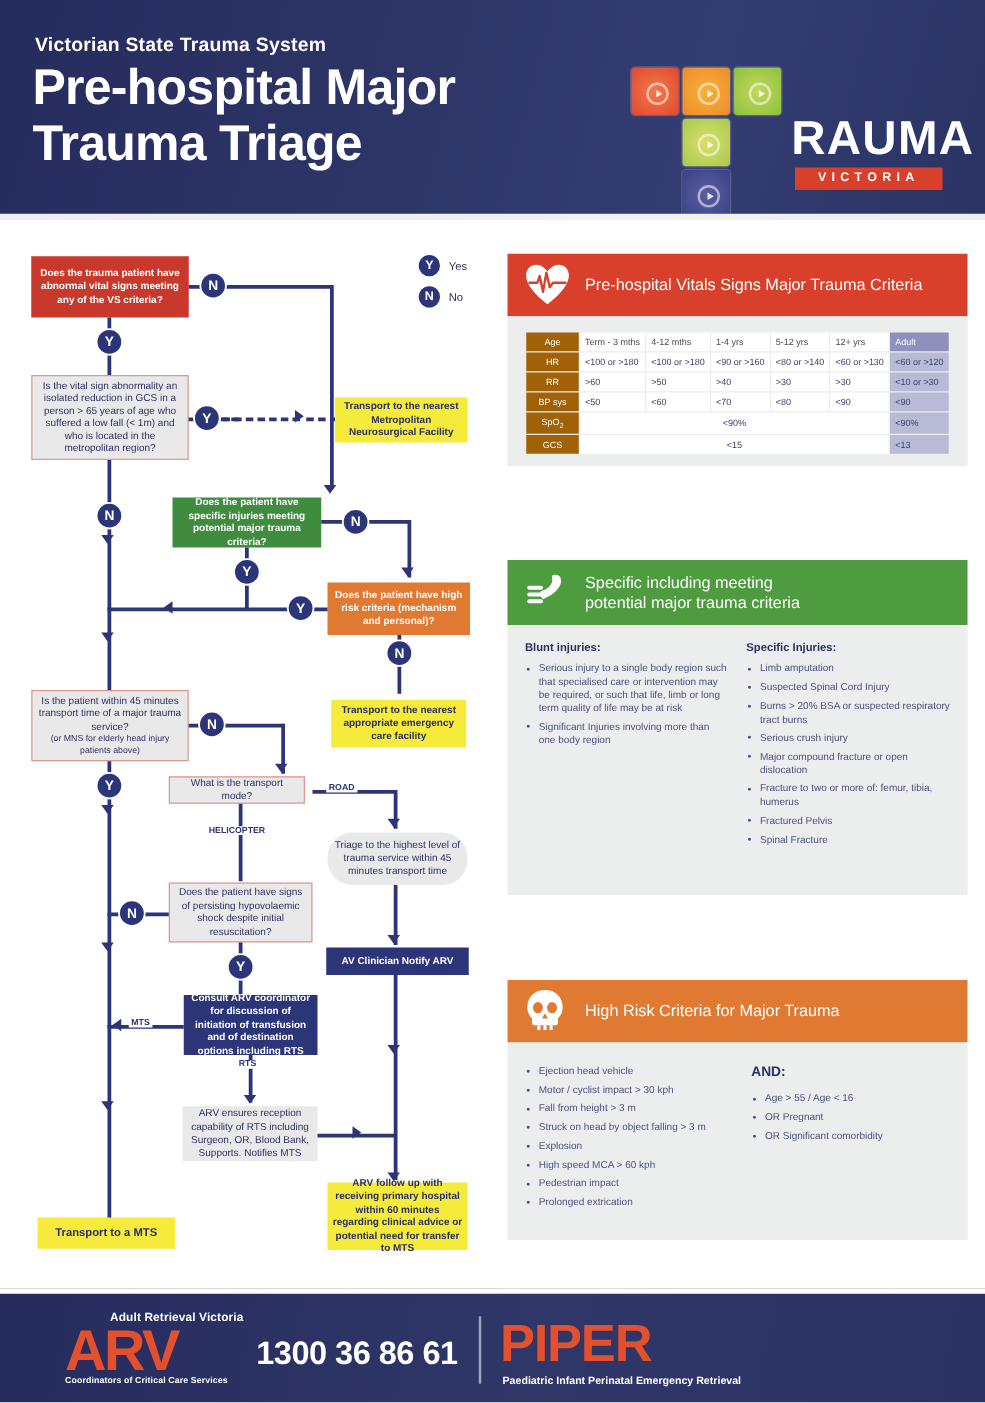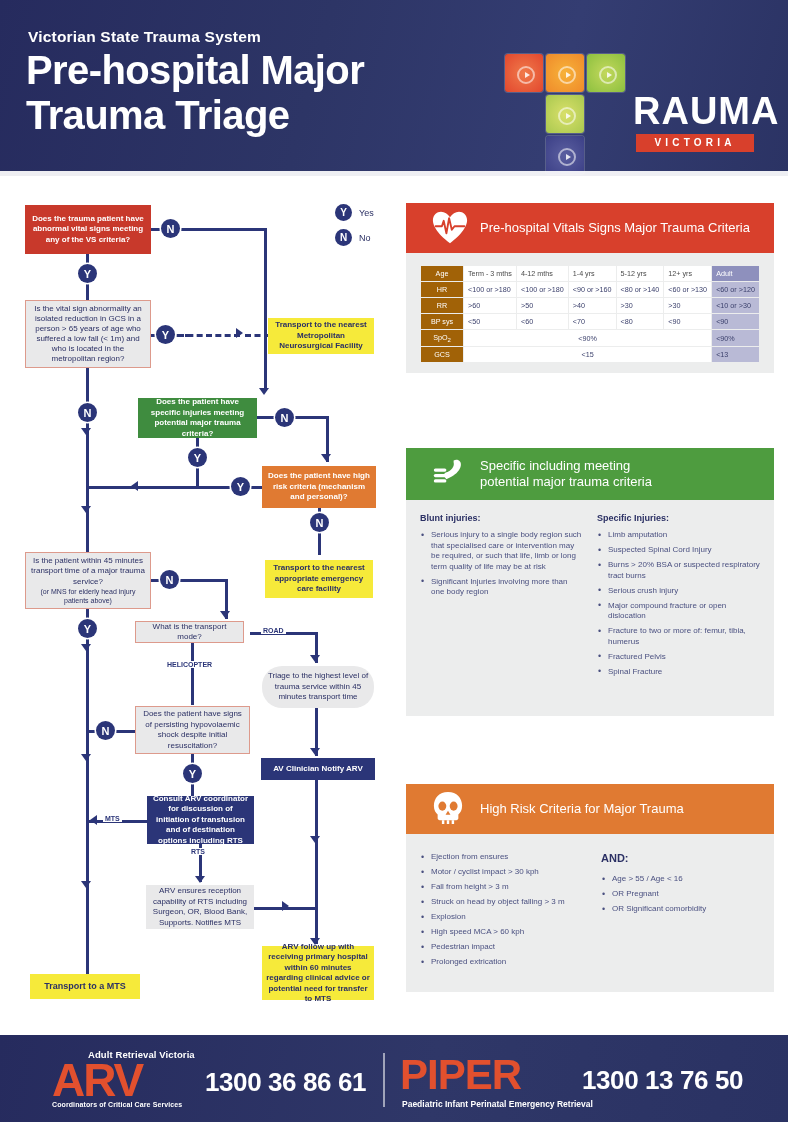--- a/index.html
+++ b/index.html
@@ -116,21 +116,21 @@
   .legend .row{display:flex;align-items:center;margin-bottom:8px;}
   .legend .row .c{
     width:17px;height:17px;border-radius:50%;background:#2b3578;color:#fff;
     font-size:10px;font-weight:bold;display:flex;align-items:center;justify-content:center;
   }
   .legend .row .t{margin-left:7px;color:#2b3064;font-size:9px;}
 
   
   .panel{position:absolute;box-sizing:border-box;}
   .panel-head{
-    height:50px;display:flex;align-items:center;padding-left:26px;
+    height:50px;display:flex;align-items:center;padding-left:14px;
     color:#fff;font-size:13px;line-height:16px;
   }
   .panel-head .hicon{width:36px;height:36px;margin-right:12px;flex:0 0 36px;position:relative;}
   .panel-body{background:#eceded;padding:12px 14px;box-sizing:border-box;}
 
   .p-red .panel-head{background:#d8402c;}
   .p-green .panel-head{background:#4e9c3f;}
   .p-orange .panel-head{background:#e07a32;}
 
   
@@ -428,21 +428,21 @@
           <rect x="15.7" y="31" width="2.6" height="4" fill="#ffffff"></rect>
           <rect x="20.9" y="31" width="2.6" height="4" fill="#ffffff"></rect>
         </svg>
       </div>
       <span>High Risk Criteria for Major Trauma</span>
     </div>
     <div class="panel-body" style="height:158px;">
       <div class="two-col" style="gap:22px;padding-top:6px;">
         <div class="col">
           <ul class="bl">
-            <li>Ejection from ensures</li>
+            <li>Ejection head vehicle</li>
             <li>Motor / cyclist impact &gt; 30 kph</li>
             <li>Fall from height &gt; 3 m</li>
             <li>Struck on head by object falling &gt; 3 m</li>
             <li>Explosion</li>
             <li>High speed MCA &gt; 60 kph</li>
             <li>Pedestrian impact</li>
             <li>Prolonged extrication</li>
           </ul>
         </div>
         <div class="col">
@@ -462,17 +462,16 @@
     <div class="arv-block">
       <div class="arv-top">Adult Retrieval Victoria</div>
       <div class="arv-main">ARV</div>
       <div class="arv-bot">Coordinators of Critical Care Services</div>
       <div class="arv-num">1300 36 86 61</div>
     </div>
     <div class="divider"></div>
     <div class="piper-block">
       <div class="piper-main">PIPER</div>
       <div class="piper-bot">Paediatric Infant Perinatal Emergency Retrieval</div>
-      <div class="piper-num">1300 13 76 50</div>
     </div>
   </div>
 
 </div>
 
 </body></html>

